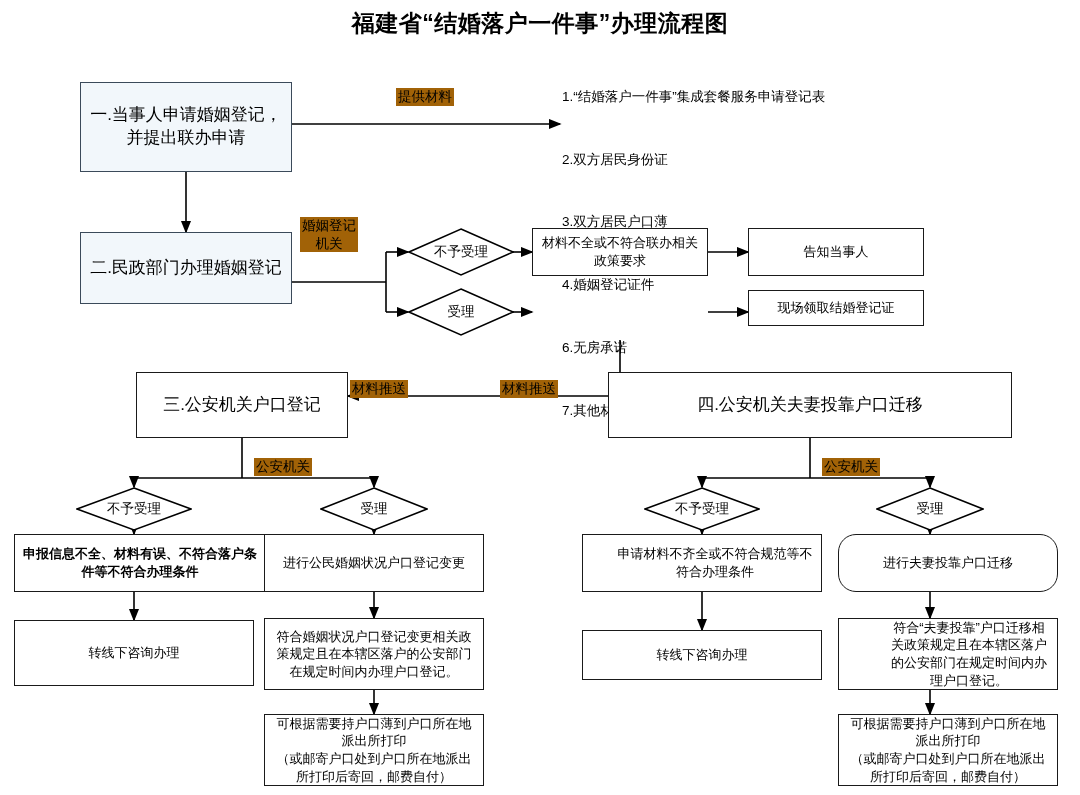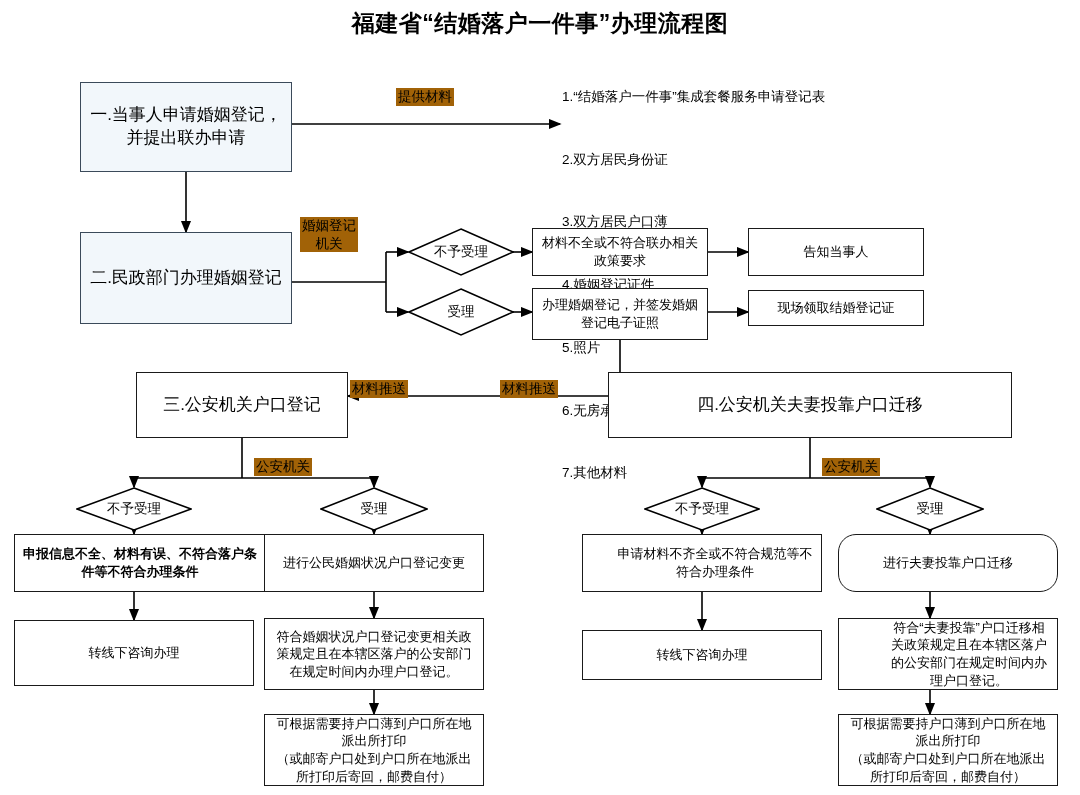--- a/index.html
+++ b/index.html
@@ -159,28 +159,27 @@
 
   <div class="box blue stage" style="left:80px; top:82px; width:212px; height:90px;">
     <span>一.当事人申请婚姻登记，并提出联办申请</span>
   </div>
 
   <div class="listbox" style="left:562px; top:45px; width:500px;">
     <div>1.“结婚落户一件事”集成套餐服务申请登记表</div>
     <div>2.双方居民身份证</div>
     <div>3.双方居民户口薄</div>
     <div>4.婚姻登记证件</div>
-    <div>5.照片</div>
     <div>6.无房承诺</div>
     <div>7.其他材料</div>
   </div>
 
   <div class="edge-label" style="left:396px; top:88px;">提供材料</div>
 
-  <div class="box blue stage" style="left:80px; top:232px; width:212px; height:92px;">
+  <div class="box blue stage" style="left:80px; top:232px; width:212px; height:72px;">
     <span>二.民政部门办理婚姻登记</span>
   </div>
 
   <div class="edge-label" style="left:300px; top:217px;">婚姻登记<br>机关</div>
 
   <div class="diamond" style="left:408px; top:228px; width:106px; height:48px;">
     <svg width="106" height="48" viewBox="0 0 106 48" xmlns="http://www.w3.org/2000/svg">
       <polygon points="53,1 105,24 53,47 1,24" fill="#ffffff" stroke="#000" stroke-width="1.5"></polygon>
     </svg>
     <span>不予受理</span>
@@ -194,23 +193,20 @@
   </div>
 
   <div class="box small" style="left:532px; top:228px; width:176px; height:48px;">
     <span>材料不全或不符合联办相关政策要求</span>
   </div>
 
   <div class="box small" style="left:748px; top:228px; width:176px; height:48px;">
     <span>告知当事人</span>
   </div>
 
-  <div class="box small" style="left:532px; top:288px; width:176px; height:52px;">
-    <span>办理婚姻登记，并签发婚姻登记电子证照</span>
-  </div>
 
   <div class="box small" style="left:748px; top:290px; width:176px; height:36px;">
     <span>现场领取结婚登记证</span>
   </div>
 
   <div class="box stage" style="left:608px; top:372px; width:404px; height:66px;">
     <span>四.公安机关夫妻投靠户口迁移</span>
   </div>
 
   <div class="box stage" style="left:136px; top:372px; width:212px; height:66px;">

